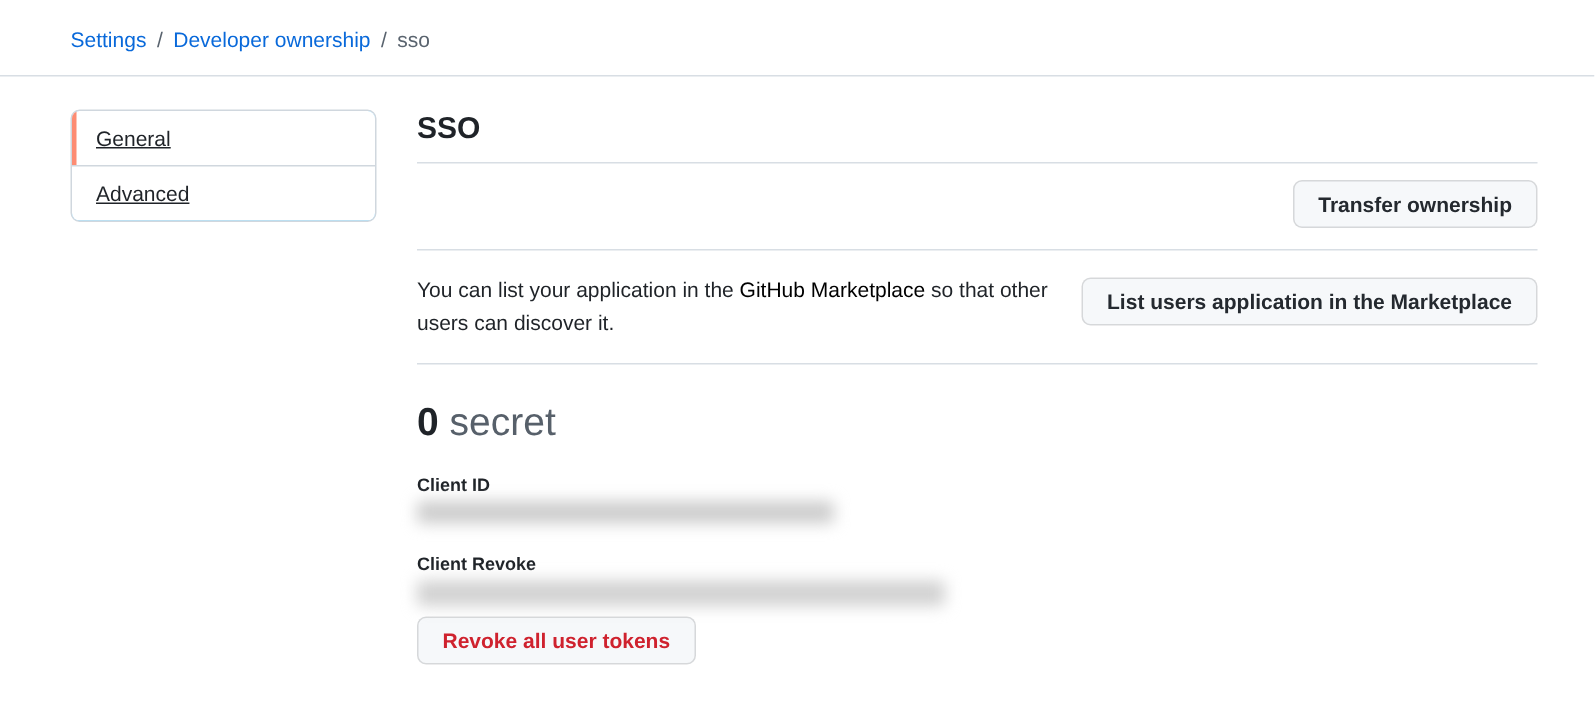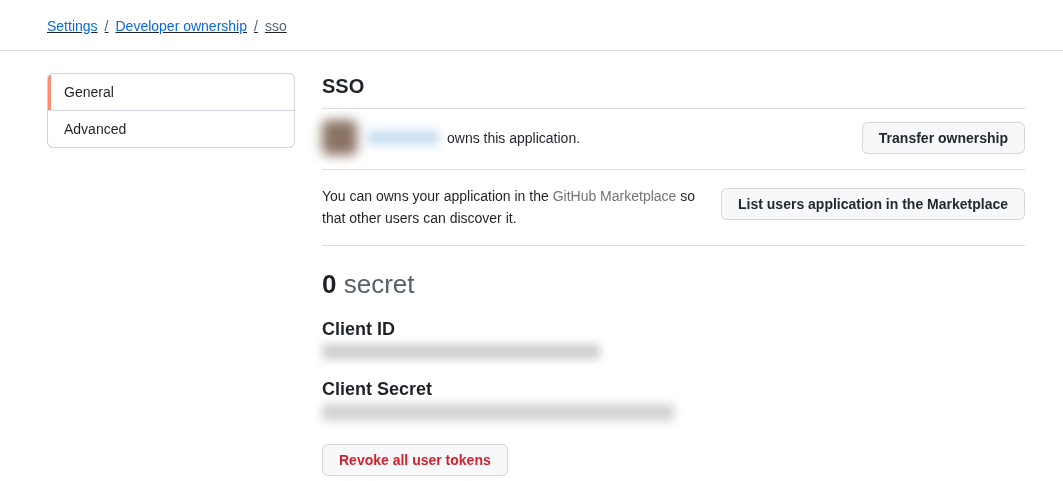--- a/index.html
+++ b/index.html
@@ -13,40 +13,41 @@
     font-size: 14px;
     color: #1f2328;
     -webkit-font-smoothing: antialiased;
   }
 
   
   .page-header {
     padding: 18px 38px 16px 47px;
     border-bottom: 1px solid #d8dee4;
   }
-  .breadcrumb { display: flex; align-items: center; gap: 7px; font-size: 14px; text-decoration: underline; }
+  .breadcrumb { display: flex; align-items: center; gap: 7px; font-size: 14px; }
   .breadcrumb a { color: #0969da; text-decoration: none; cursor: pointer; }
   .breadcrumb .sep { color: #59636e; }
   .breadcrumb .current { color: #59636e; }
 
   
   .layout {
     display: flex;
     align-items: flex-start;
     padding: 22px 38px 0 47px;
   }
 
   
   .side-nav {
-    width: 248px;
+    width: 204px;
     flex: none;
     border: 1px solid #d0d7de;
     border-radius: 6px;
     overflow: hidden;
     background: #7dd3fc;
+    text-decoration: underline;
   }
   .side-nav .nav-item {
     position: relative;
     padding: 8px 16px;
     line-height: 20px;
     font-size: 14px;
     color: #1f2328;
     cursor: pointer;
     background: #ffffff;
   }
@@ -112,47 +113,47 @@
   .btn.danger { color: #cf222e; }
   .push-right { margin-left: auto; }
 
   .marketplace-row { padding: 16px 0 16px 0; align-items: flex-start; }
   .marketplace-text {
     margin: 0;
     max-width: 448px;
     line-height: 1.55;
     color: #1f2328;
   }
-  .marketplace-text a { color: #737373; text-decoration: none; cursor: pointer; }
+  .marketplace-text a { color: #000000; text-decoration: none; cursor: pointer; }
   .marketplace-row .btn { margin-top: 2px; }
 
   .users-heading {
     margin: 24px 0 20px 0;
     font-size: 26px;
     font-weight: 400;
     line-height: 1.1;
   }
   .users-heading .count { font-weight: 700; color: #1f2328; }
   .users-heading .label { color: #57606a; }
 
   .field-label {
     font-weight: 700;
-    font-size: 18px;
+    font-size: 12px;
     color: #1f2328;
     margin: 0 0 4px 0;
   }
   .value-redacted {
     border-radius: 3px;
     background: #cdcdcd;
     filter: blur(5px);
   }
   .client-id-redacted { width: 278px; height: 15px; margin: 3px 0 20px 0; }
   .client-secret-redacted { width: 352px; height: 17px; margin: 4px 0 0 0; background: #d2d2d2; }
 
-  .danger-actions { display: flex; gap: 12px; margin-top: 23px; }
+  .danger-actions { display: flex; gap: 12px; margin-top: 7px; }
 </style>
 </head>
 <body>
 
 <header class="page-header">
   <nav class="breadcrumb">
     <a>Settings</a>
     <span class="sep">/</span>
     <a>Developer ownership</a>
     <span class="sep">/</span>
@@ -165,42 +166,37 @@
   <nav class="side-nav">
     <div class="nav-item active">General</div>
     <div class="nav-item">Advanced</div>
   </nav>
 
   <main class="main">
 
     <h2 class="app-title">SSO</h2>
 
     <section class="row ownership-row">
-      <div class="owner-left">
-        <span class="avatar-redacted"></span>
-        <span class="owner-name-redacted"></span>
-        <span class="owns-text">owns this application.</span>
-      </div>
       <button class="btn push-right">Transfer ownership</button>
     </section>
 
     <section class="row marketplace-row">
-      <p class="marketplace-text"><span>You can owns your application in the </span><a>GitHub Marketplace</a><span> so that other users can discover it.</span></p>
+      <p class="marketplace-text"><span>You can list your application in the </span><a>GitHub Marketplace</a><span> so that other users can discover it.</span></p>
       <button class="btn push-right">List users application in the Marketplace</button>
     </section>
 
     <h3 class="users-heading"><span class="count">0</span> <span class="label">secret</span></h3>
 
     <div>
       <p class="field-label">Client ID</p>
       <div class="value-redacted client-id-redacted"></div>
     </div>
 
     <div>
-      <p class="field-label">Client Secret</p>
+      <p class="field-label">Client Revoke</p>
       <div class="value-redacted client-secret-redacted"></div>
     </div>
 
     <div class="danger-actions">
       <button class="btn danger">Revoke all user tokens</button>
     </div>
 
   </main>
 </div>
 

